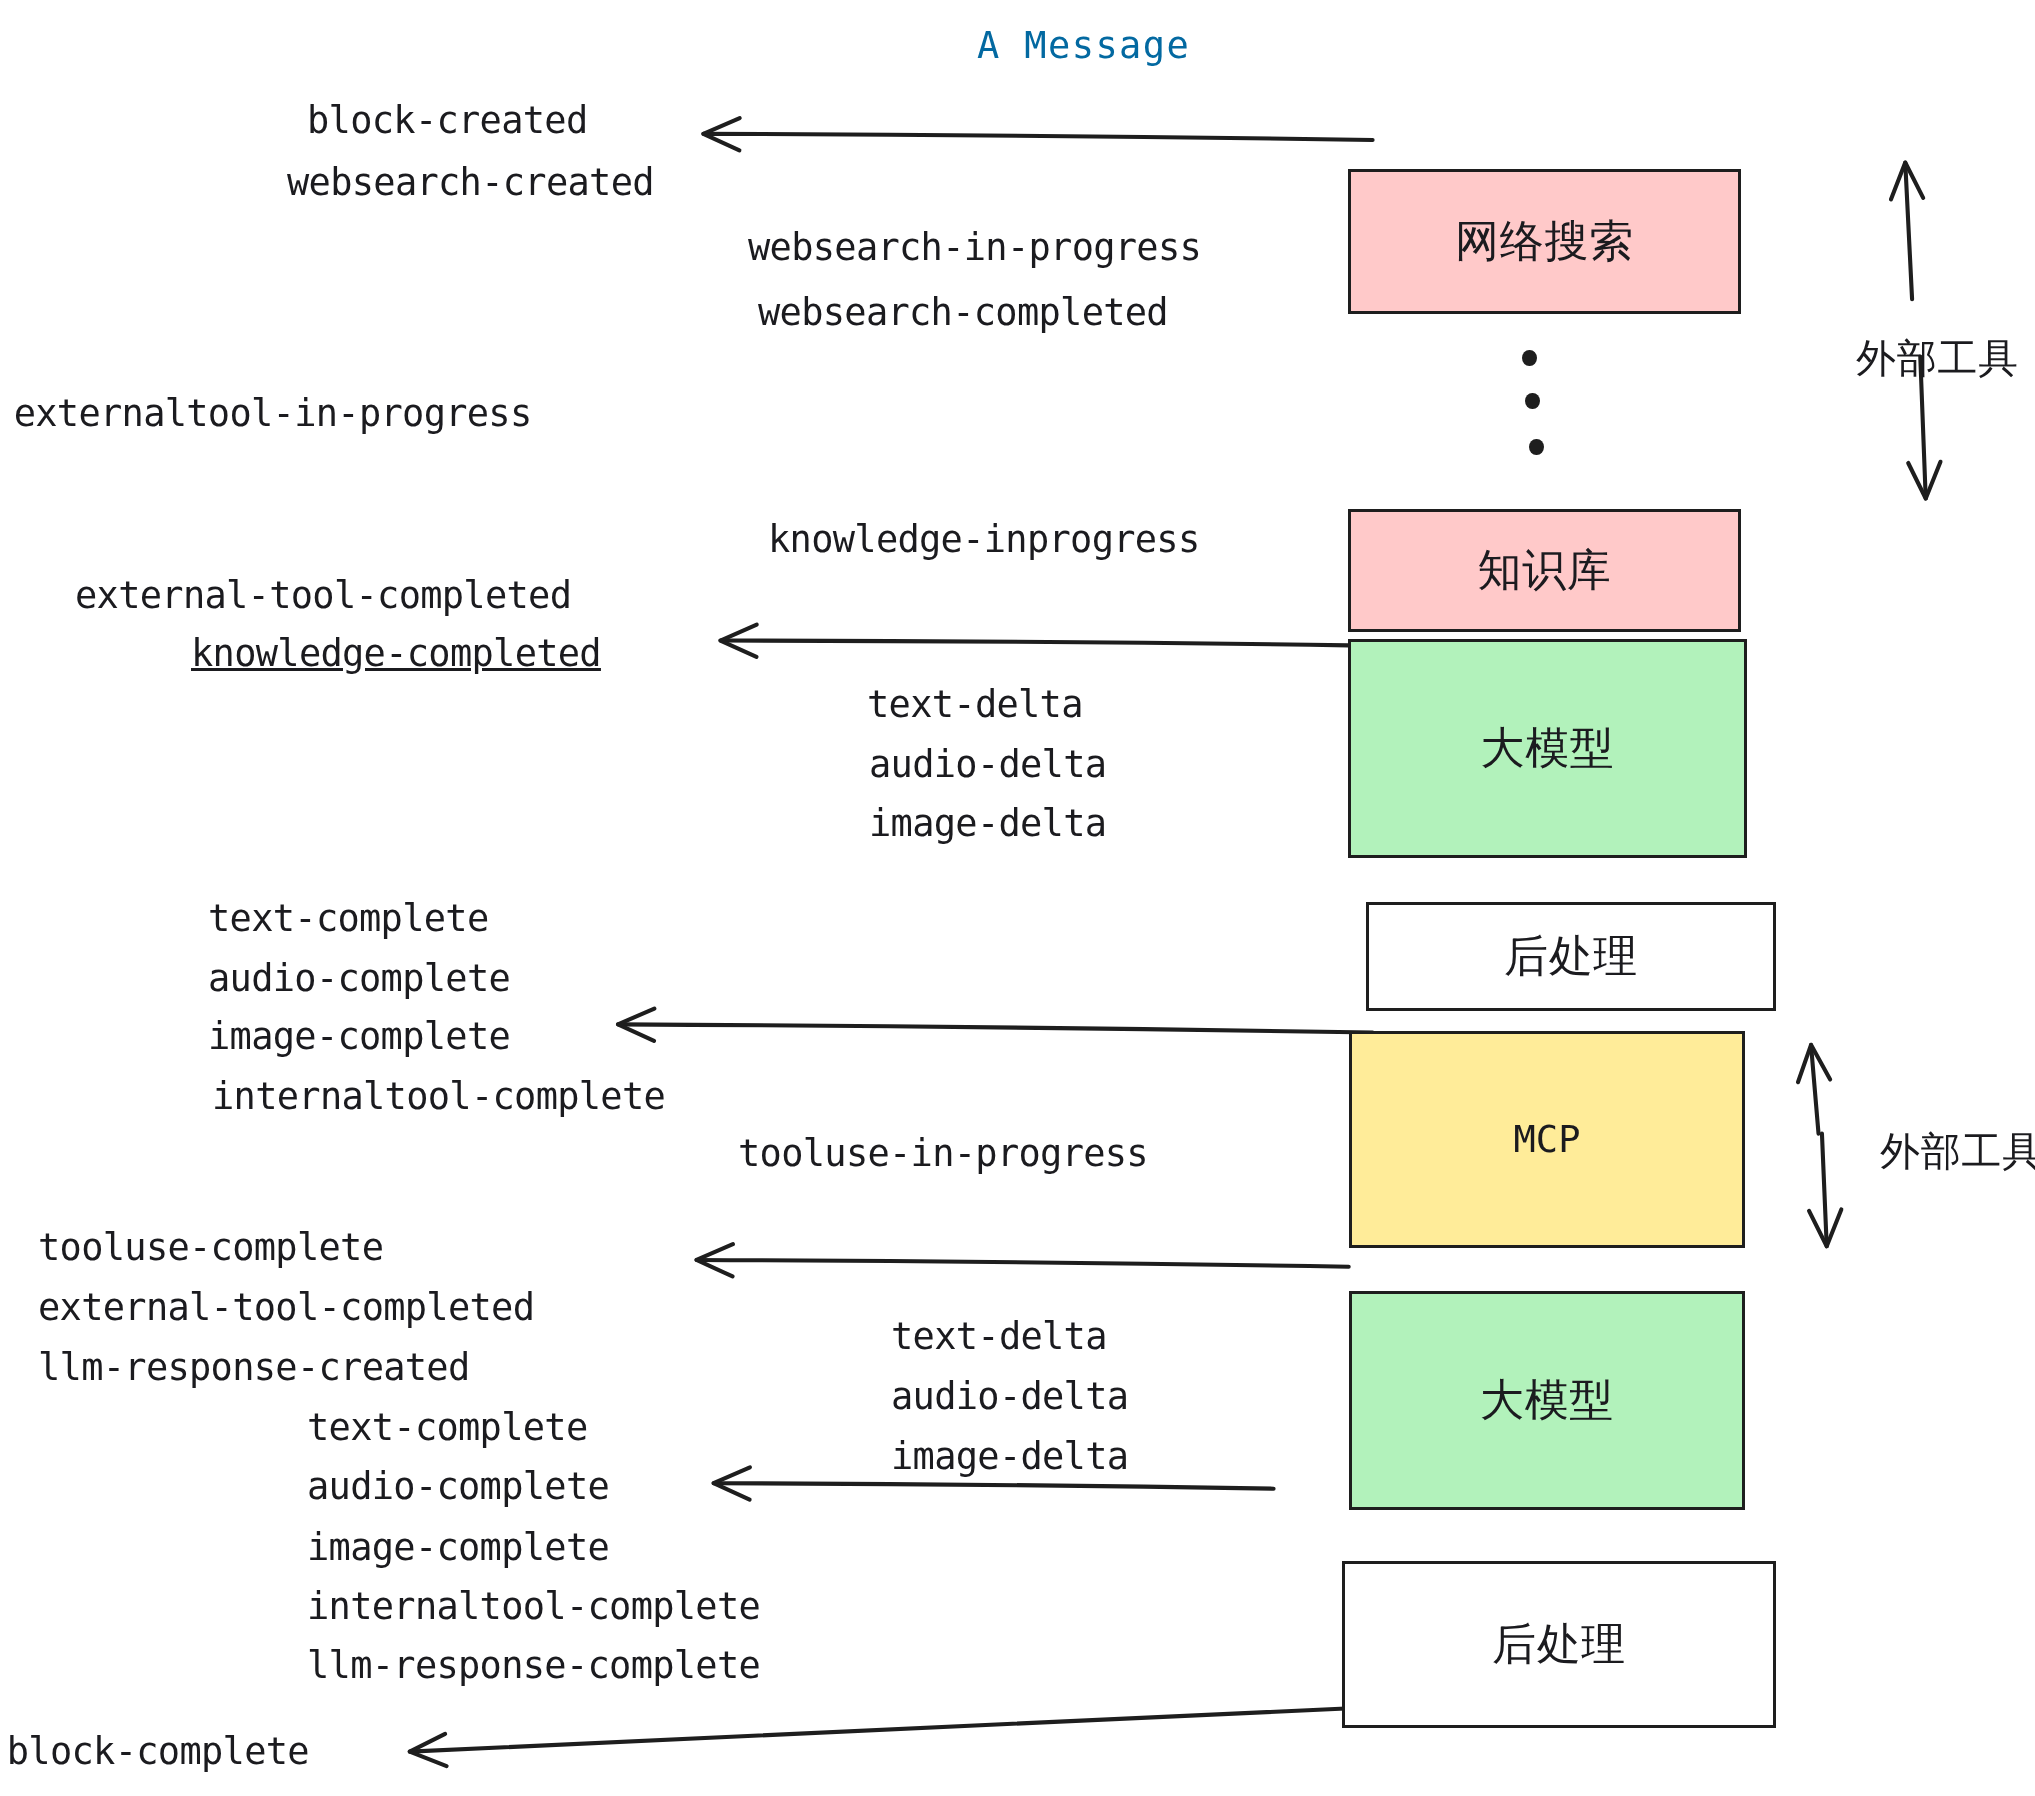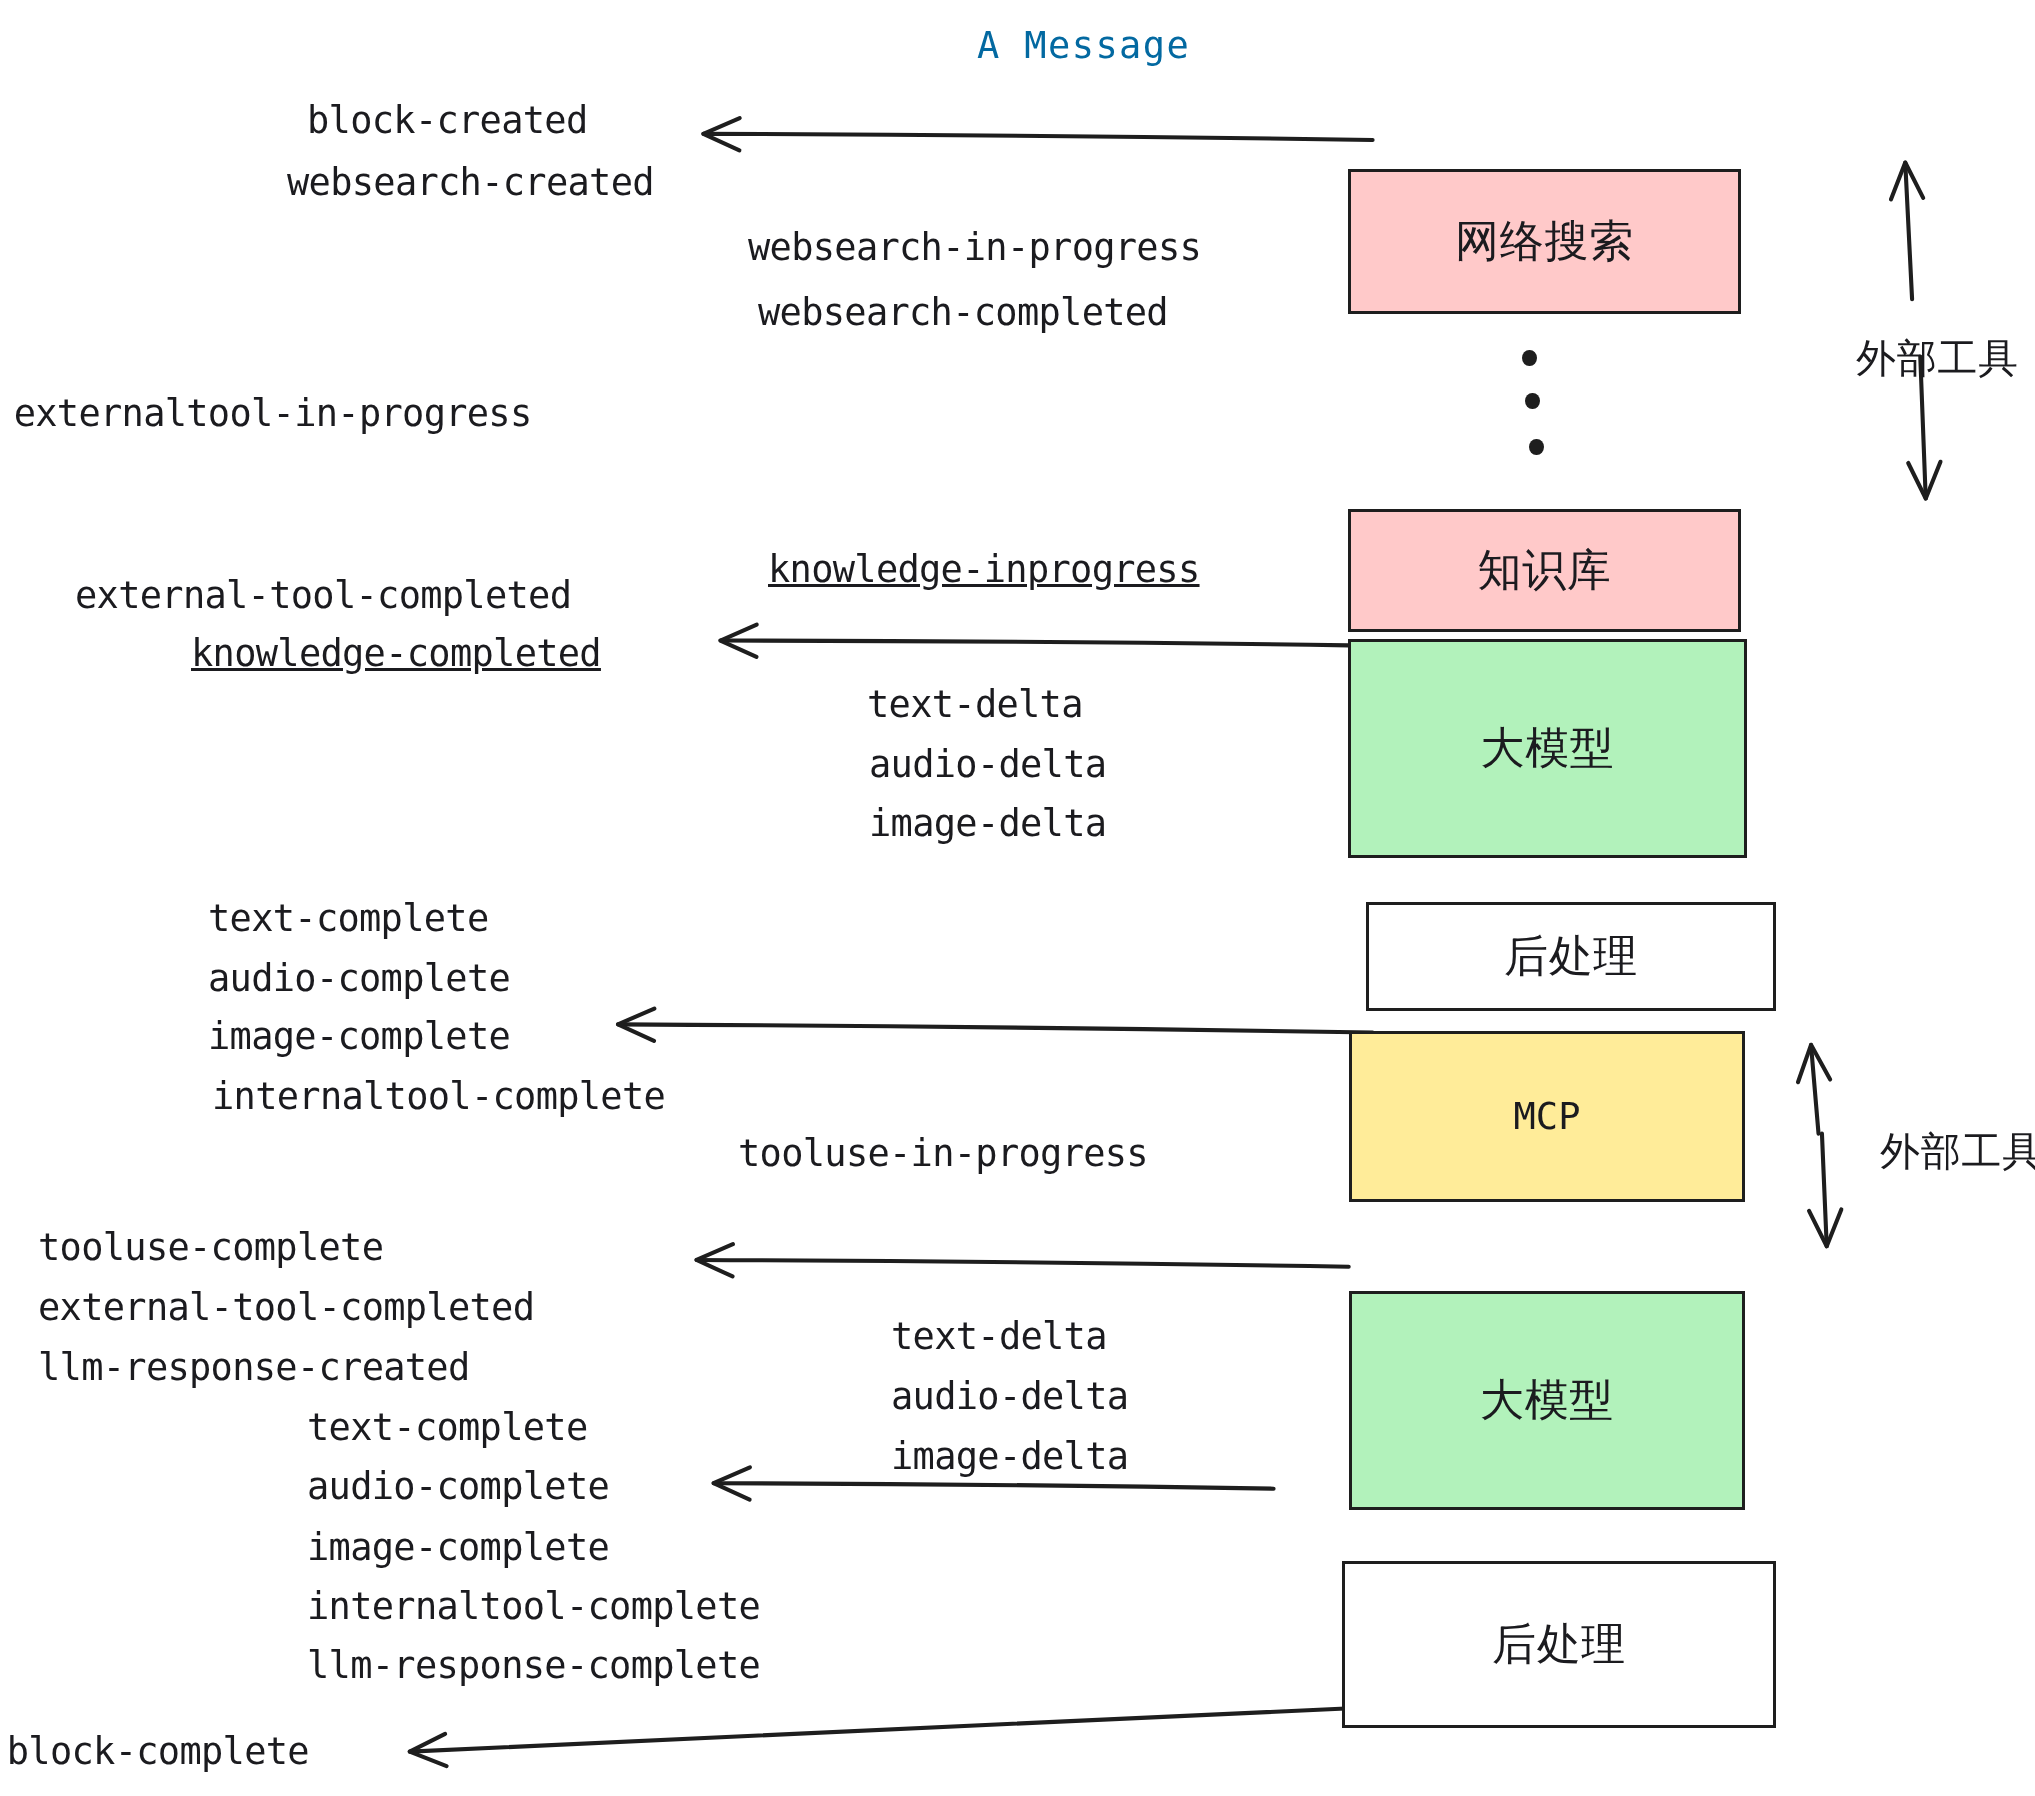--- a/index.html
+++ b/index.html
@@ -110,37 +110,37 @@
       </div>
       <div class="node" style="left: 1348px; top: 509px; width: 393px; height: 123px; background: rgb(255, 201, 201); border-color: rgb(30, 30, 30);">
         <span>知识库</span>
       </div>
       <div class="node" style="left: 1348px; top: 639px; width: 399px; height: 219px; background: rgb(178, 242, 187); border-color: rgb(30, 30, 30);">
         <span>大模型</span>
       </div>
       <div class="node" style="left: 1366px; top: 902px; width: 410px; height: 109px; background: rgb(255, 255, 255); border-color: rgb(30, 30, 30);">
         <span>后处理</span>
       </div>
-      <div class="node mono" style="left: 1349px; top: 1031px; width: 396px; height: 171px; background: rgb(255, 236, 153); border-color: rgb(30, 30, 30);">
+      <div class="node mono" style="left: 1349px; top: 1031px; width: 396px; height: 217px; background: rgb(255, 236, 153); border-color: rgb(30, 30, 30);">
         <span>MCP</span>
       </div>
       <div class="node" style="left: 1349px; top: 1291px; width: 396px; height: 219px; background: rgb(178, 242, 187); border-color: rgb(30, 30, 30);">
         <span>大模型</span>
       </div>
       <div class="node" style="left: 1342px; top: 1561px; width: 434px; height: 167px; background: rgb(255, 255, 255); border-color: rgb(30, 30, 30);">
         <span>后处理</span>
       </div>
     </div>
   <div id="event-layer">
       <div class="evt" style="left: 307px; top: 102px;">block-created</div>
       <div class="evt" style="left: 287px; top: 164px;">websearch-created</div>
       <div class="evt" style="left: 748px; top: 208px; margin-top: 21px;">websearch-in-progress</div>
       <div class="evt" style="left: 758px; top: 294px;">websearch-completed</div>
       <div class="evt" style="left: 13.7px; top: 395px;">externaltool-in-progress</div>
-      <div class="evt" style="left: 768px; top: 551px; text-decoration: underline;">knowledge-inprogress</div>
+      <div class="evt" style="left: 768px; top: 521px;">knowledge-inprogress</div>
       <div class="evt" style="left: 75px; top: 577px;">external-tool-completed</div>
       <div class="evt" style="left: 191px; top: 635px; text-decoration: underline;">knowledge-completed</div>
       <div class="evt" style="left: 867px; top: 686px;">text-delta</div>
       <div class="evt" style="left: 869px; top: 746px;">audio-delta</div>
       <div class="evt" style="left: 869px; top: 805px;">image-delta</div>
       <div class="evt" style="left: 208px; top: 900px;">text-complete</div>
       <div class="evt" style="left: 208px; top: 960px;">audio-complete</div>
       <div class="evt" style="left: 208px; top: 1018px;">image-complete</div>
       <div class="evt" style="left: 212px; top: 1078px;">internaltool-complete</div>
       <div class="evt" style="left: 738px; top: 1135px;">tooluse-in-progress</div>

